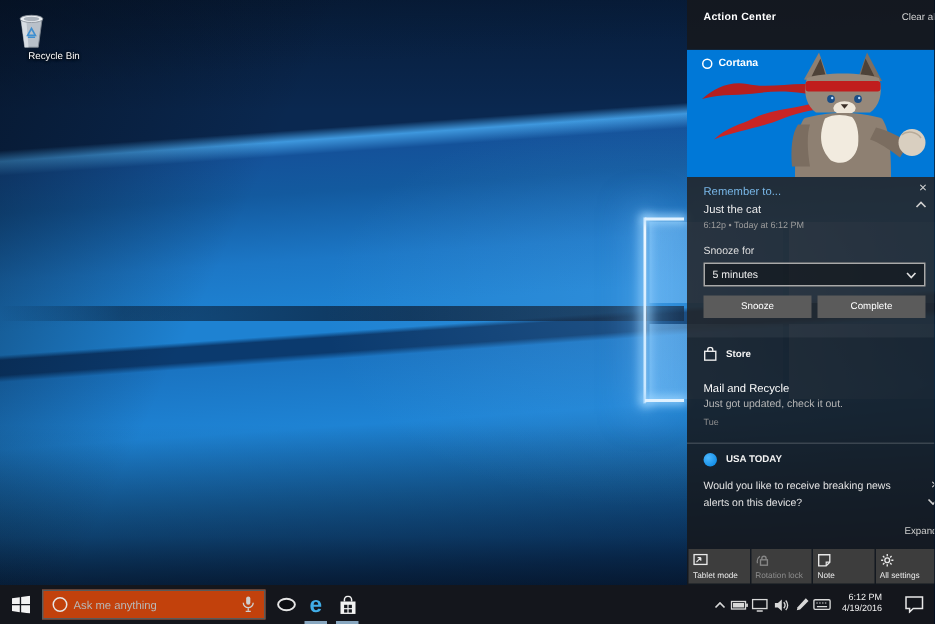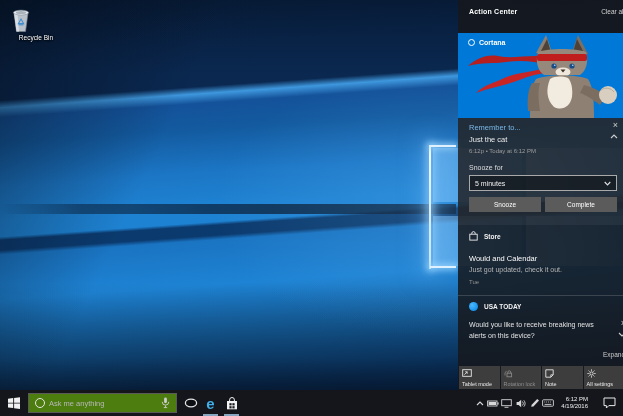--- a/index.html
+++ b/index.html
@@ -98,21 +98,21 @@
   .qa-label { position:absolute; left:3px; bottom:2px; font-size:5.5px; color:#eaeaea; white-space:nowrap; }
   .qa-tile.disabled .qa-label { color:#8d8d8d; }
   .qa-tile.disabled svg { opacity:0.5; }
 
   
   .taskbar { position:absolute; left:0; top:390px; width:623px; height:26px;
     background:#14161c; z-index:3; }
   .start-btn { position:absolute; left:0; top:0; width:27px; height:26px;
     display:flex; align-items:center; justify-content:center; cursor:pointer; }
   .search-box { position:absolute; left:28px; top:3px; width:149px; height:20px;
-    background:#4d7c0f; border:1px solid #5a5a5a; display:flex; align-items:center; }
+    background:#c2410c; border:1px solid #5a5a5a; display:flex; align-items:center; }
   .ring-md { width:10px; height:10px; border:1.4px solid #e6e6e6; border-radius:50%;
     margin-left:6px; flex:none; }
   .search-box input { flex:1; background:transparent; border:none; outline:none;
     font-family:inherit; font-size:7.5px; color:#dcdcdc; padding:0 4px; min-width:0; }
   .search-box input::placeholder { color:#b8b8b8; }
   .mic { margin-right:6px; flex:none; }
   .tb-icon { position:absolute; top:0; width:19px; height:26px;
     display:flex; align-items:center; justify-content:center; cursor:pointer; }
   .tv-pos { left:181px; } .edge-pos { left:201px; } .storebtn-pos { left:222px; }
   .edge-e { font-size:15px; font-weight:700; color:#41aee8; line-height:15px; }
@@ -214,21 +214,21 @@
       </div>
     </div>
 
     <div class="group-header store-header">
       <svg width="9" height="10" viewBox="0 0 9 10">
         <path d="M2.8,3.2 V2.3 a1.7,1.7 0 0 1 3.4,0 V3.2" stroke="#f0f0f0" stroke-width="0.9" fill="none"></path>
         <rect x="0.8" y="3.2" width="7.4" height="5.9" stroke="#f0f0f0" stroke-width="0.9" fill="none"></rect>
       </svg>
       <span class="gh-label">Store</span>
     </div>
-    <div class="notif-title">Would and Calendar</div>
+    <div class="notif-title">Mail and Recycle</div>
     <div class="notif-body">Just got updated, check it out.</div>
     <div class="notif-day">Tue</div>
 
     <div class="divider"></div>
 
     <div class="group-header usat-header">
       <span class="usat-circle"></span>
       <span class="gh-label">USA TODAY</span>
     </div>
     <div class="usat-body">Would you like to receive breaking news alerts on this device?</div>

